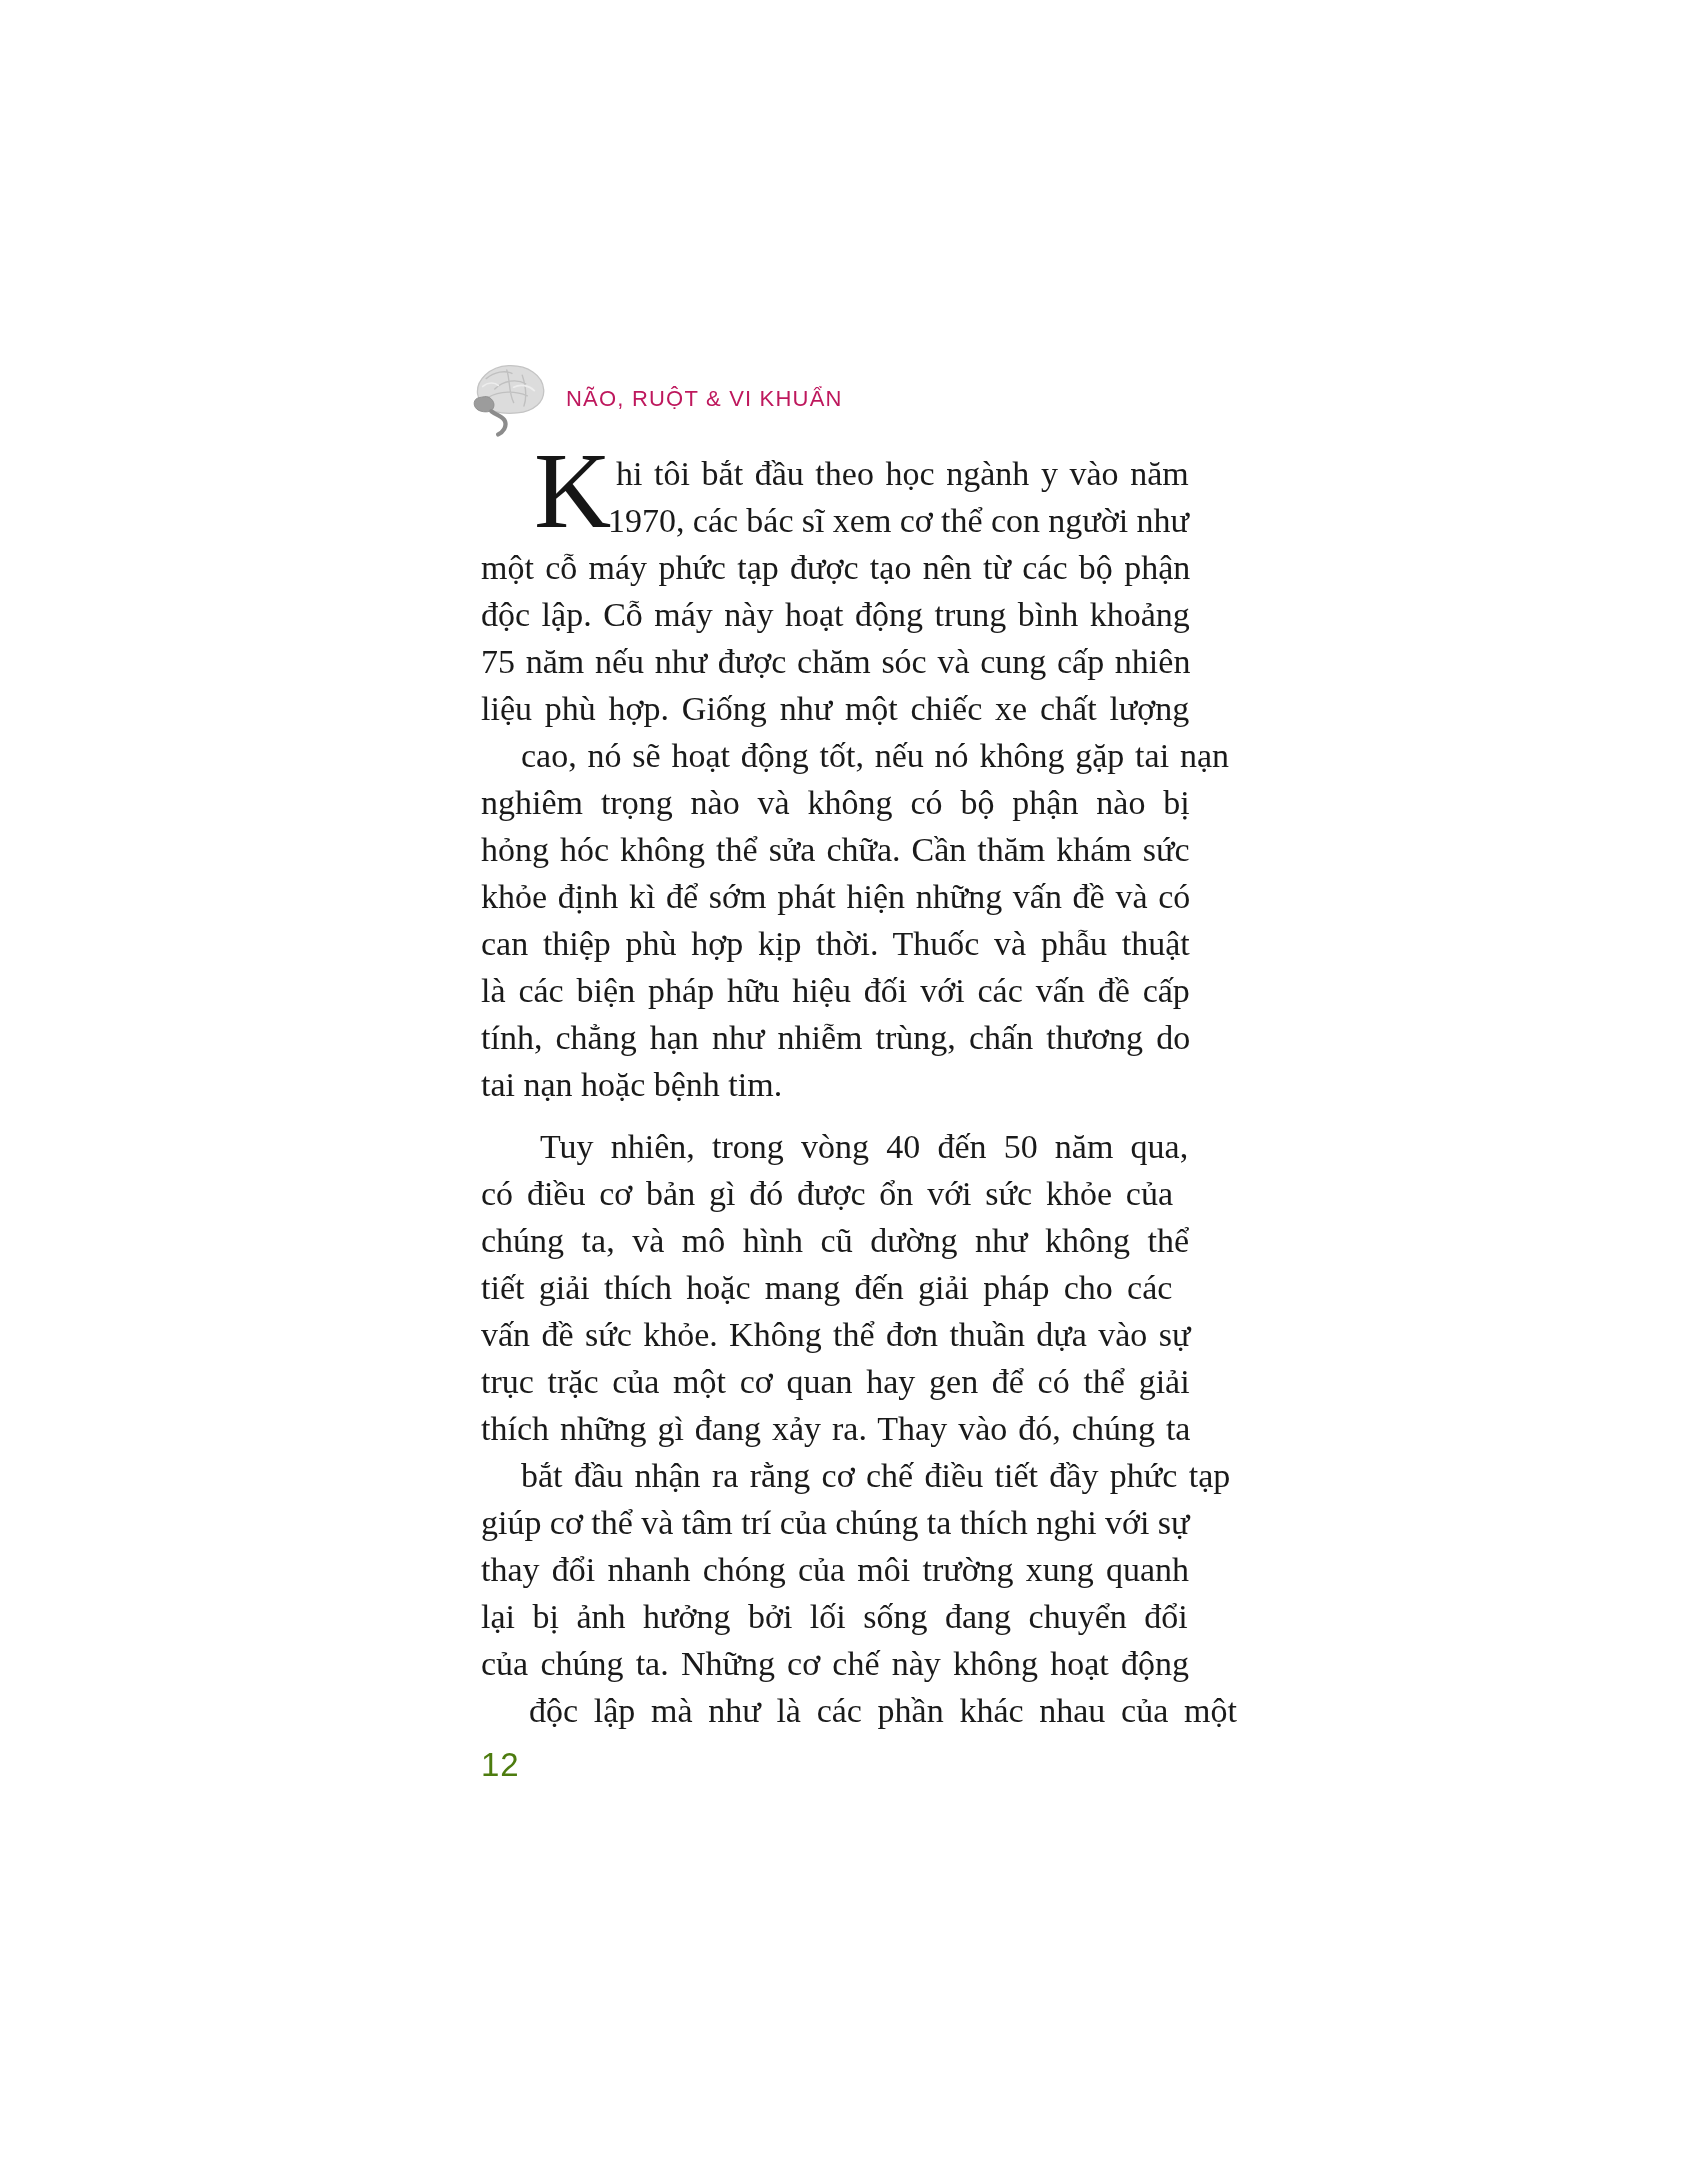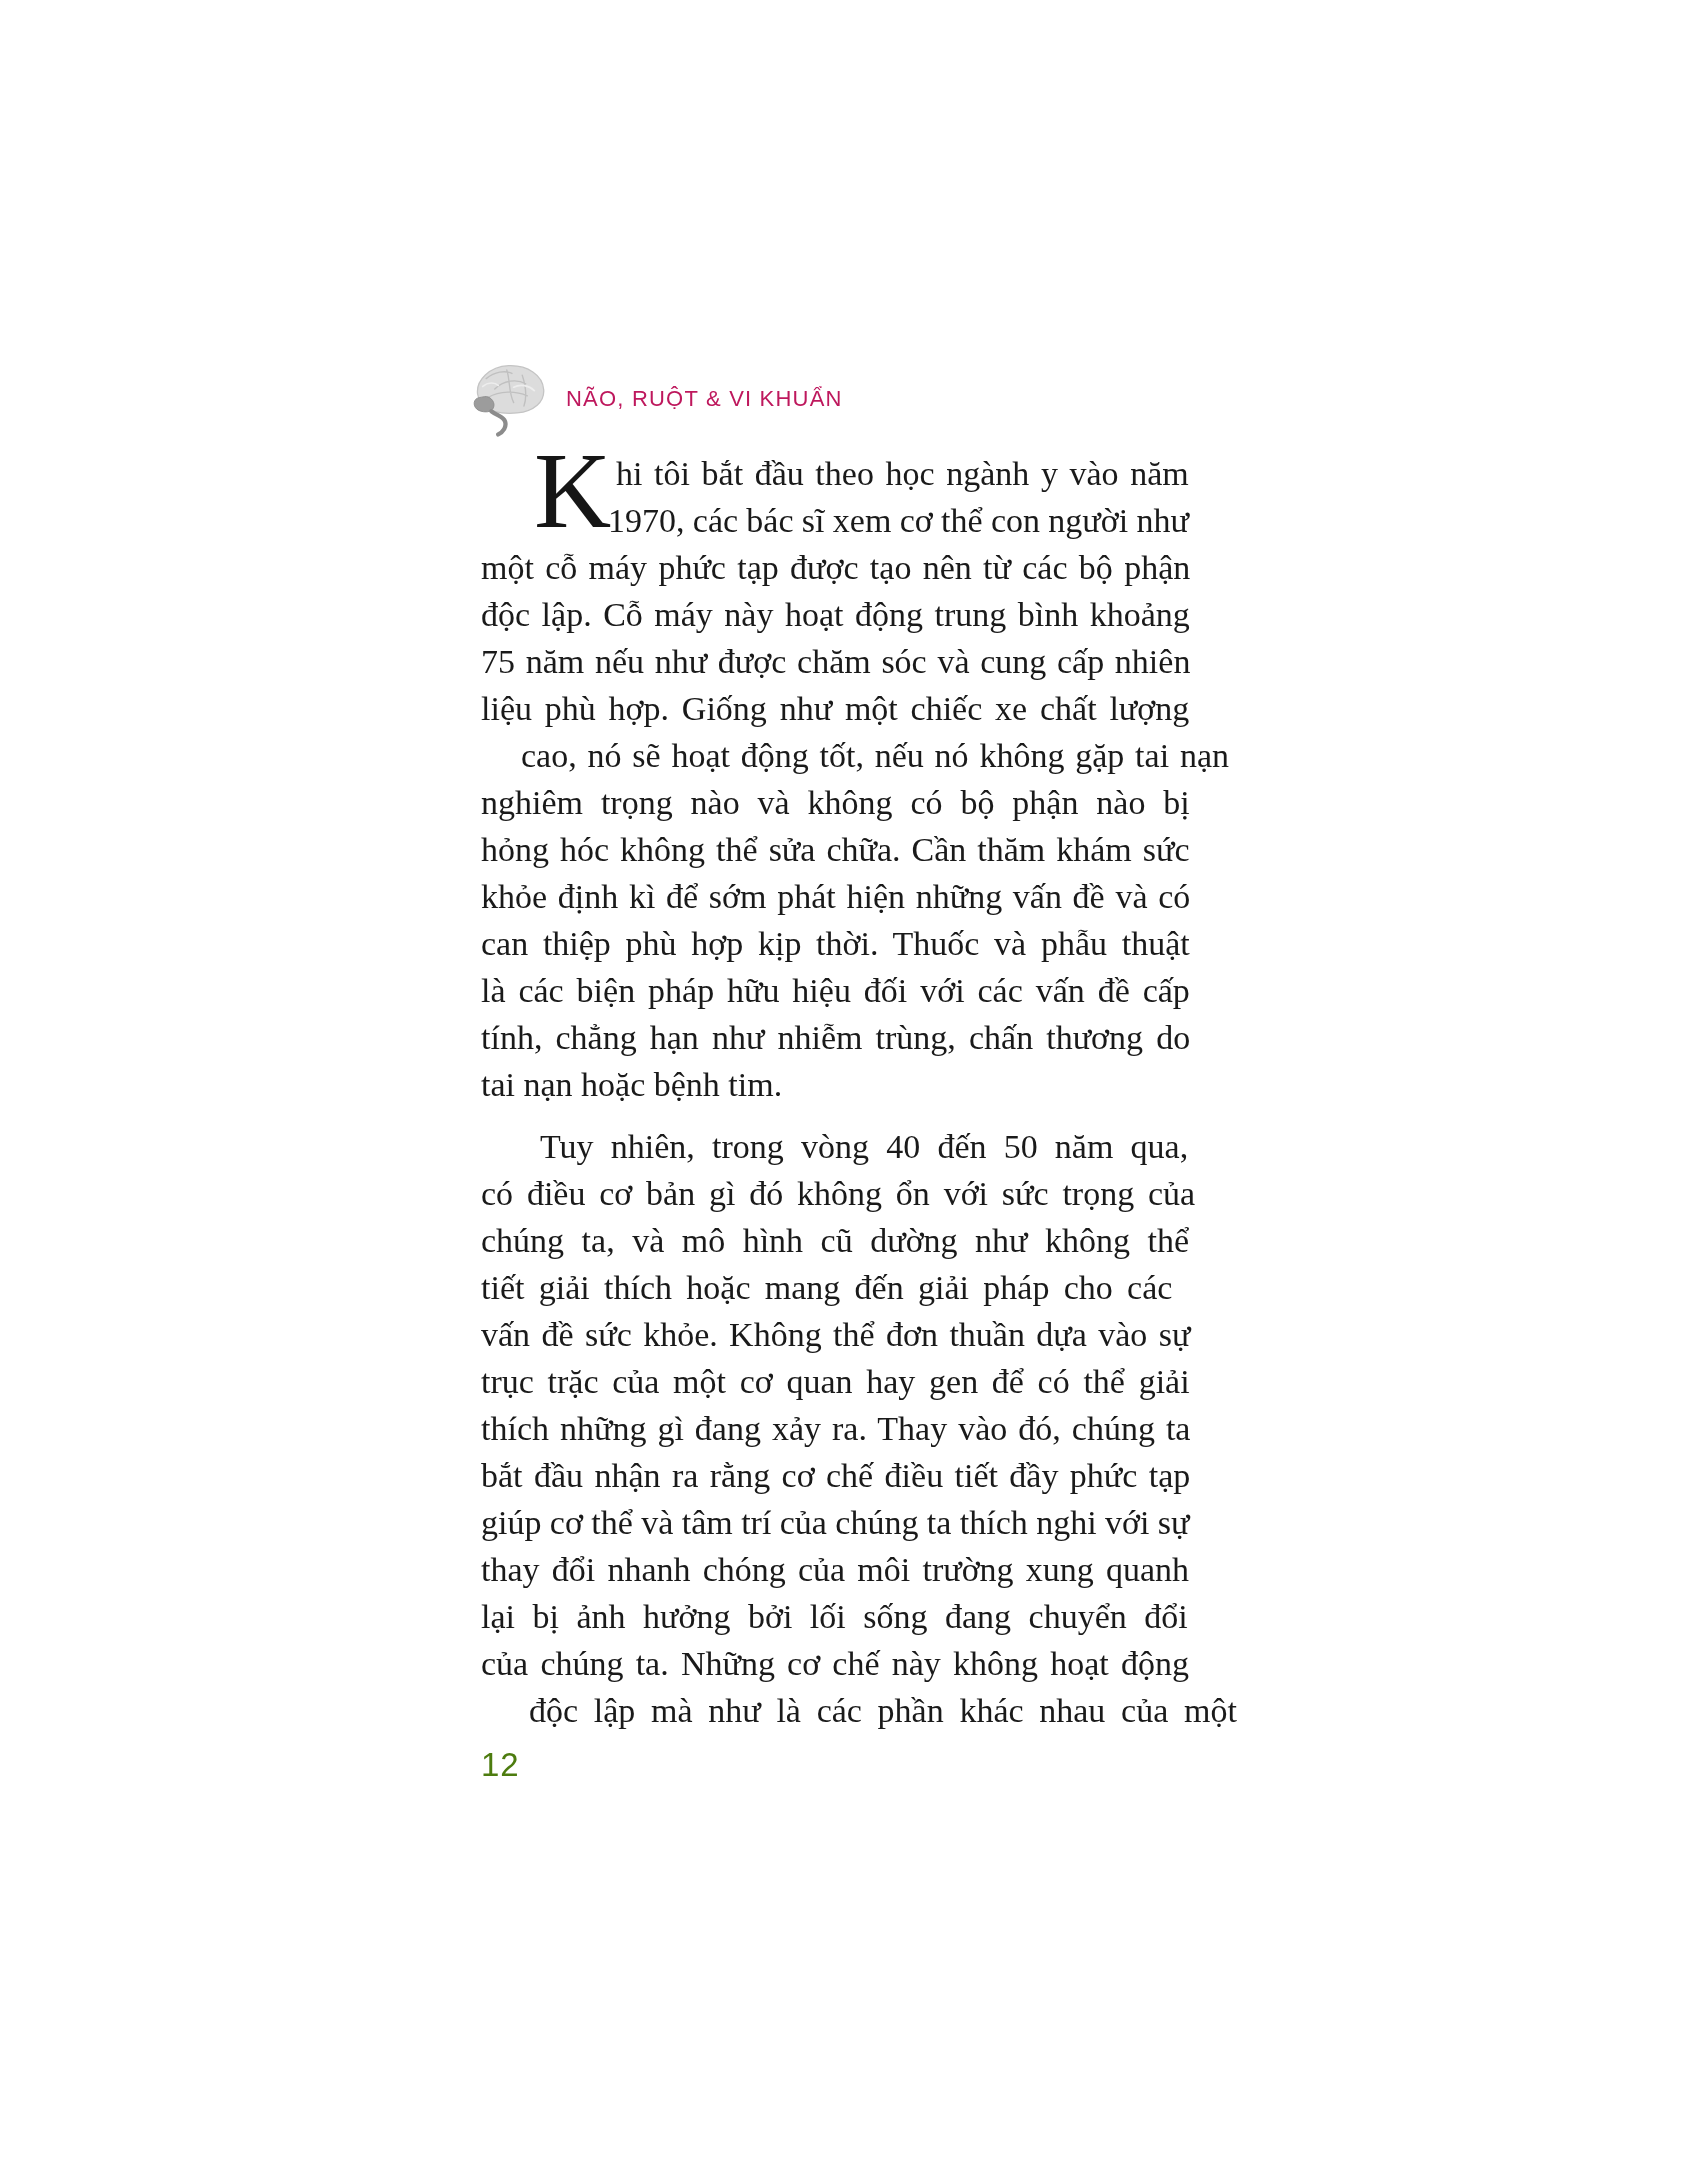--- a/index.html
+++ b/index.html
@@ -69,27 +69,27 @@
         <div class="line"><span style="word-spacing: 9.4px;">nghiêm trọng nào và không có bộ phận nào bị</span></div>
         <div class="line"><span style="word-spacing: 2.5px;">hỏng hóc không thể sửa chữa. Cần thăm khám sức</span></div>
         <div class="line"><span style="word-spacing: 2.2px;">khỏe định kì để sớm phát hiện những vấn đề và có</span></div>
         <div class="line"><span style="word-spacing: 6.2px; text-align: center;">can thiệp phù hợp kịp thời. Thuốc và phẫu thuật</span></div>
         <div class="line"><span style="word-spacing: 4.4px;">là các biện pháp hữu hiệu đối với các vấn đề cấp</span></div>
         <div class="line"><span style="word-spacing: 4.6px;">tính, chẳng hạn như nhiễm trùng, chấn thương do</span></div>
         <div class="line short"><span>tai nạn hoặc bệnh tim.</span></div>
       </div>
     <div class="para">
         <div class="line" style="padding-left: 59px;"><span style="word-spacing: 8.7px;">Tuy nhiên, trong vòng 40 đến 50 năm qua,</span></div>
-        <div class="line"><span style="word-spacing: 5.3px;">có điều cơ bản gì đó không ổn với sức trọng của</span></div>
+        <div class="line"><span style="word-spacing: 5.3px;">có điều cơ bản gì đó được ổn với sức khỏe của</span></div>
         <div class="line"><span style="word-spacing: 9px;">chúng ta, và mô hình cũ dường như không thể</span></div>
         <div class="line"><span style="word-spacing: 5.8px;">tiết giải thích hoặc mang đến giải pháp cho các</span></div>
         <div class="line"><span style="word-spacing: 2.9px;">vấn đề sức khỏe. Không thể đơn thuần dựa vào sự</span></div>
         <div class="line"><span style="word-spacing: 5.2px;">trục trặc của một cơ quan hay gen để có thể giải</span></div>
         <div class="line"><span style="word-spacing: 2.5px;">thích những gì đang xảy ra. Thay vào đó, chúng ta</span></div>
-        <div class="line"><span style="word-spacing: 2.9px;">bắt đầu nhận ra rằng cơ chế điều tiết đầy phức tạp</span></div>
+        <div class="line"><span style="word-spacing: 2.9px; margin-left: 40px;">bắt đầu nhận ra rằng cơ chế điều tiết đầy phức tạp</span></div>
         <div class="line"><span style="word-spacing: -0.1px;">giúp cơ thể và tâm trí của chúng ta thích nghi với sự</span></div>
         <div class="line"><span style="word-spacing: 3.7px;">thay đổi nhanh chóng của môi trường xung quanh</span></div>
         <div class="line"><span style="word-spacing: 9px;">lại bị ảnh hưởng bởi lối sống đang chuyển đổi</span></div>
         <div class="line"><span style="word-spacing: 3.7px;">của chúng ta. Những cơ chế này không hoạt động</span></div>
         <div class="line"><span style="word-spacing: 7.2px; margin-left: 48px;">độc lập mà như là các phần khác nhau của một</span></div>
       </div>
   </main>
 
   <span class="folio">12</span>
 

